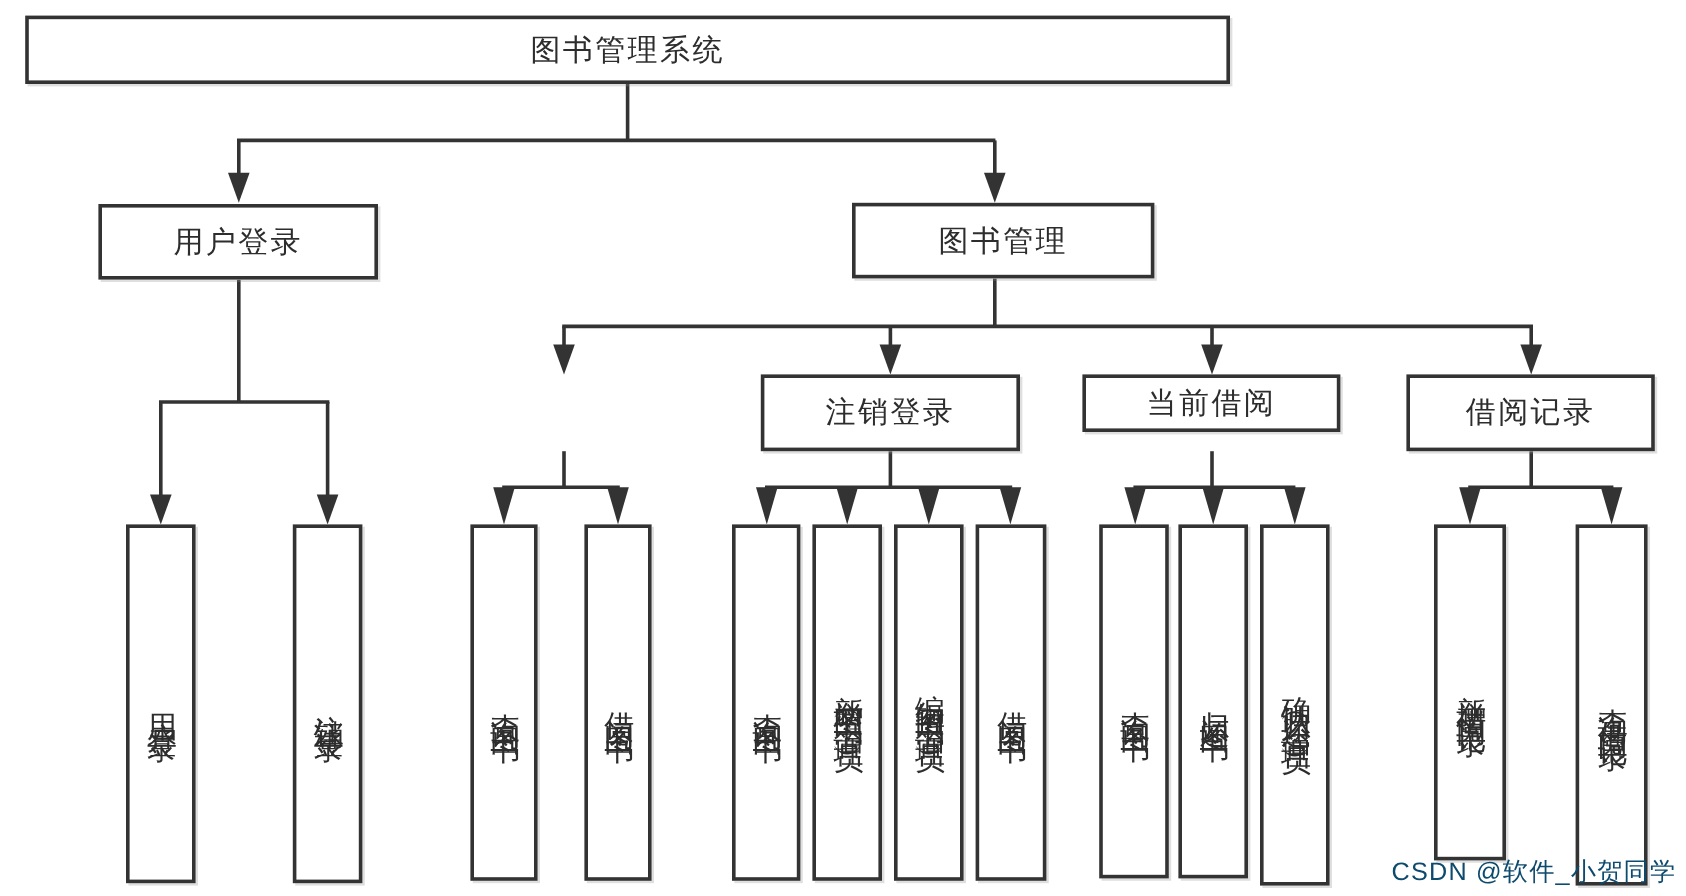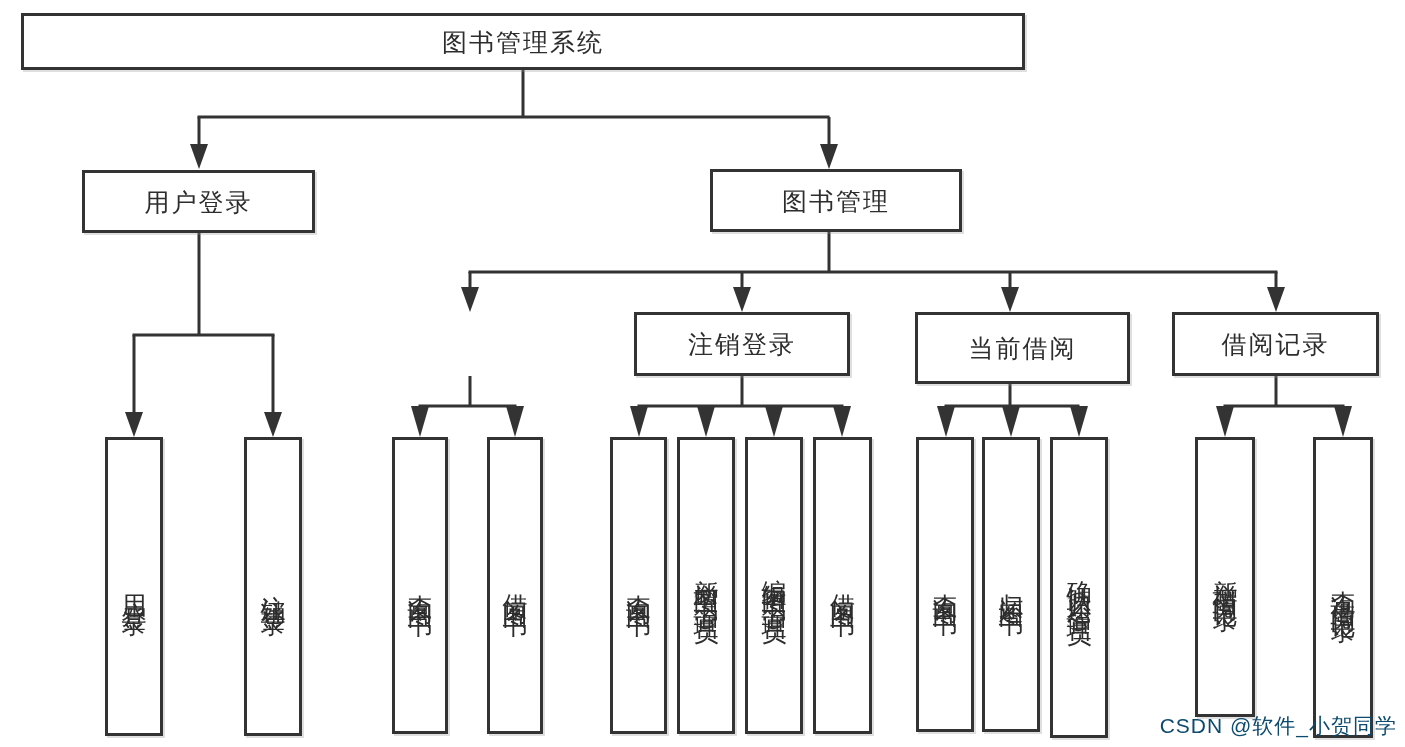--- a/index.html
+++ b/index.html
@@ -120,21 +120,21 @@
   <div class="node" style="left:82px; top:170px; width:233px; height:63px;">
     <span class="lbl">用户登录</span>
   </div>
   <div class="node" style="left:710px; top:169px; width:252px; height:63px;">
     <span class="lbl">图书管理</span>
   </div>
 
   <div class="node" style="left:634px; top:312px; width:216px; height:64px;">
     <span class="lbl">注销登录</span>
   </div>
-  <div class="node" style="left:902px; top:312px; width:215px; height:72px;margin-left:13px;">
+  <div class="node" style="left:902px; top:312px; width:215px; height:48px;">
     <span class="lbl">当前借阅</span>
   </div>
   <div class="node" style="left:1172px; top:312px; width:207px; height:64px;">
     <span class="lbl">借阅记录</span>
   </div>
 
   <div class="node leaf" style="left:105px; top:437px; width:58px; height:299px;">
     <span class="lbl">用户登录</span>
   </div>
   <div class="node leaf" style="left:244px; top:437px; width:58px; height:299px;">

